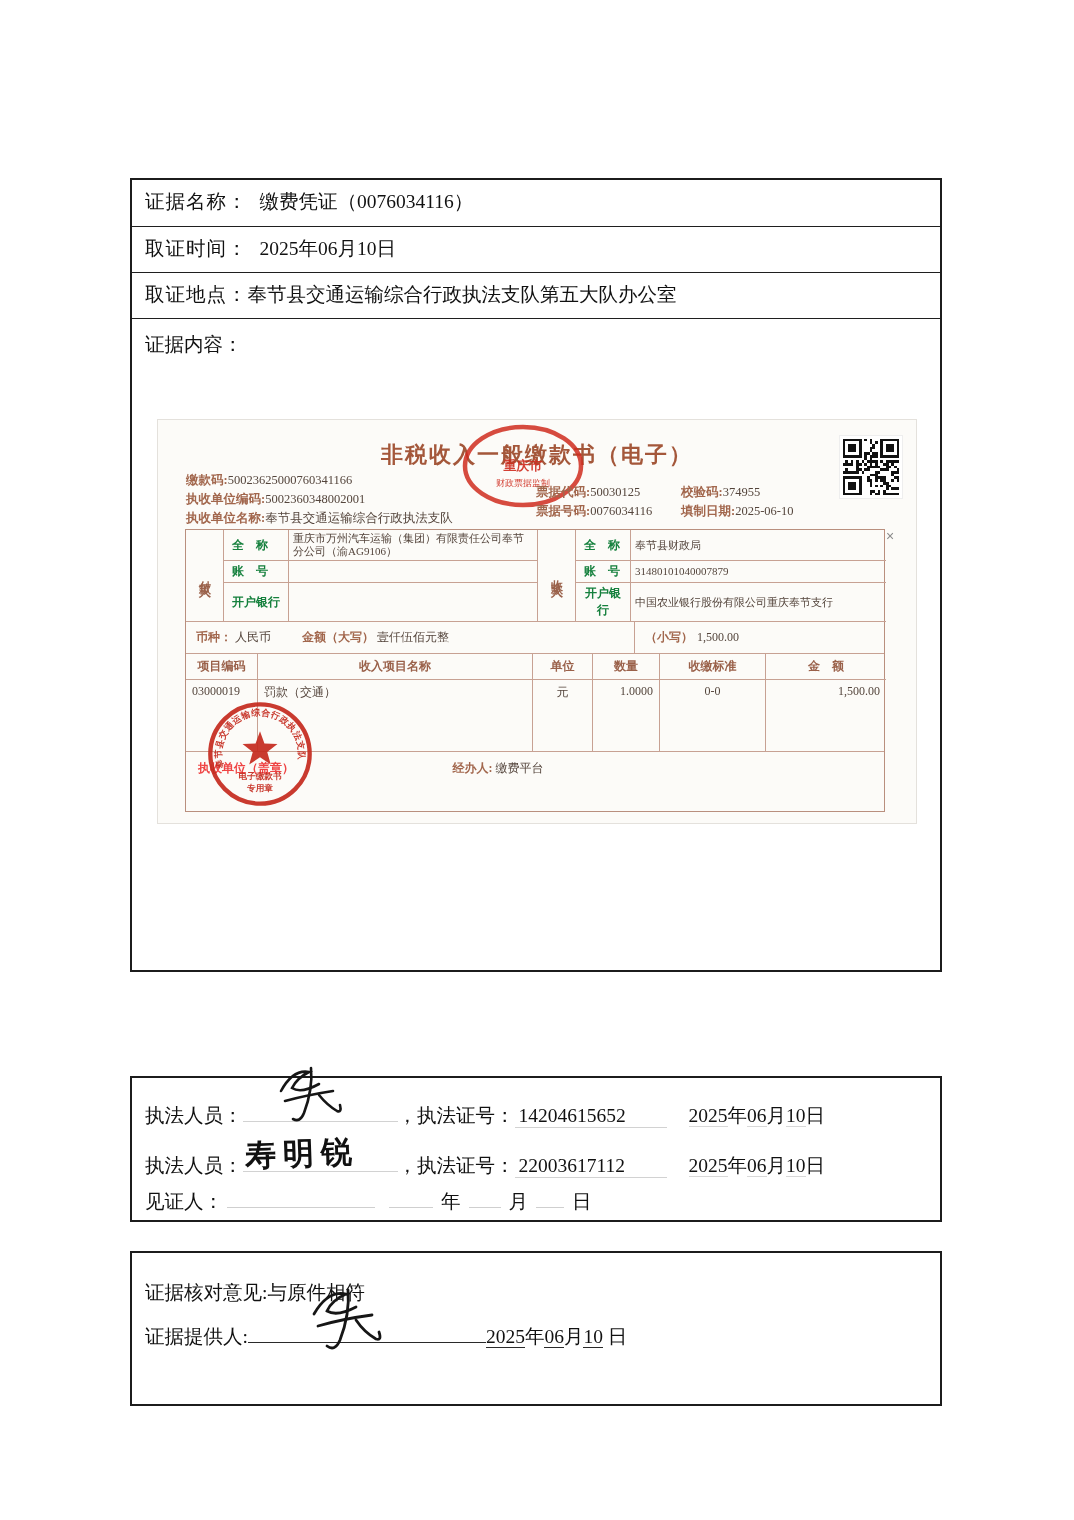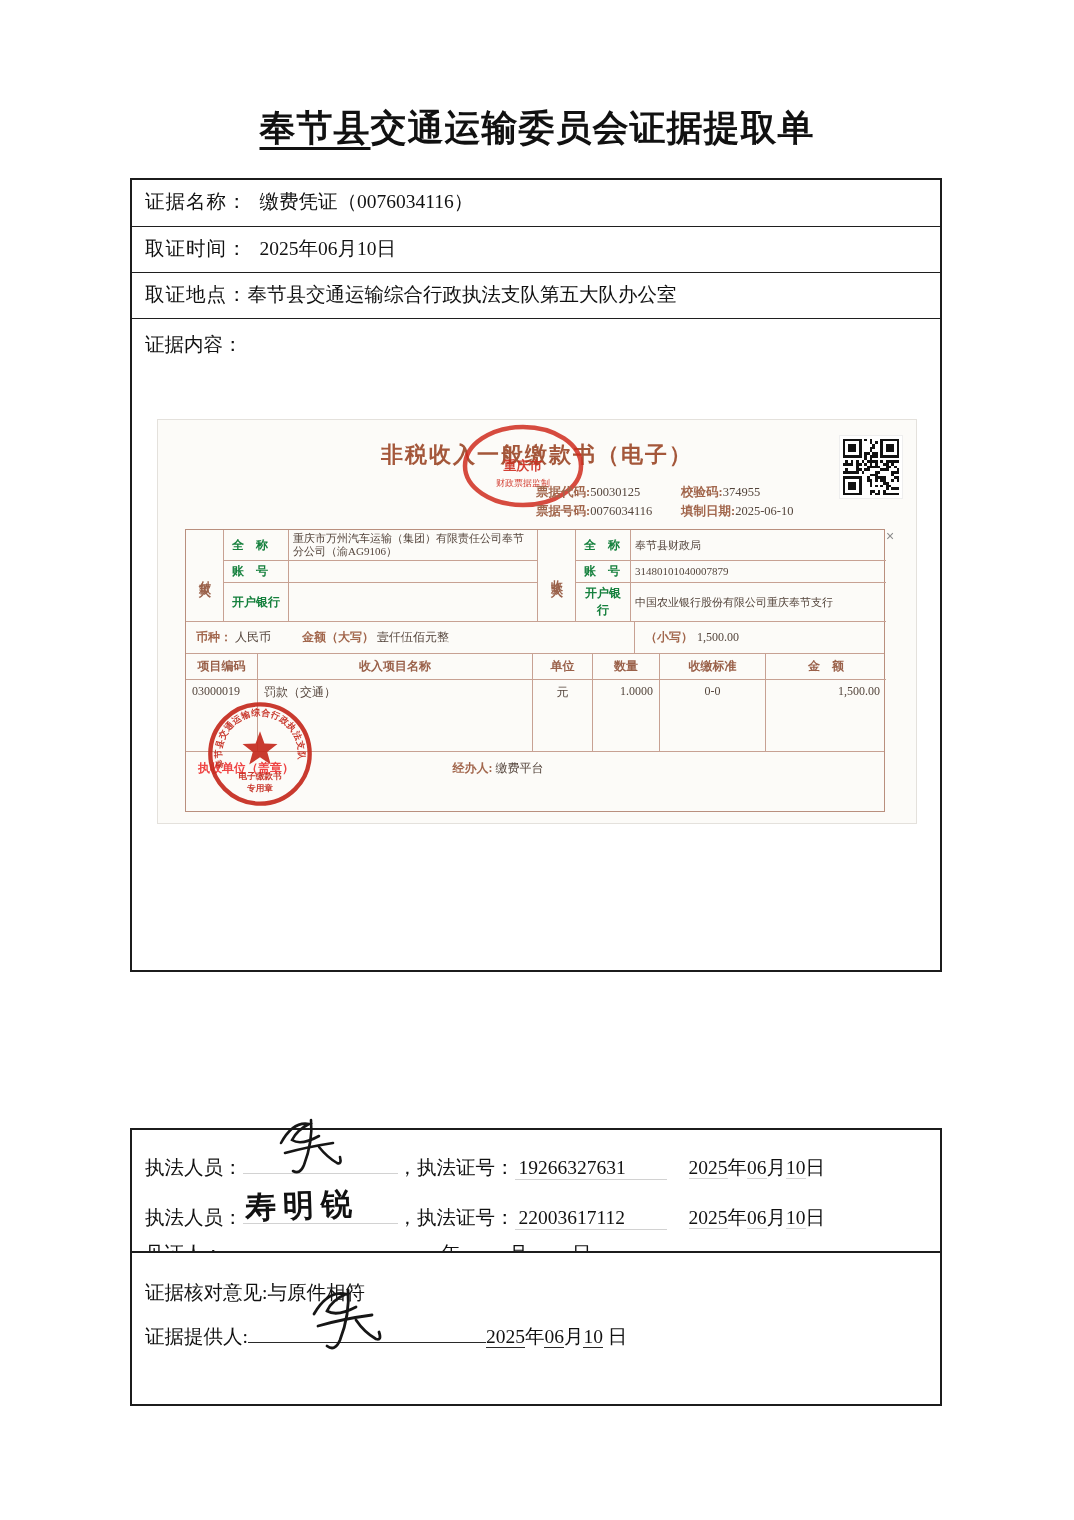--- a/index.html
+++ b/index.html
@@ -8,21 +8,21 @@
   .page { position:relative; width:1074px; height:1520px; background:#fff; overflow:hidden; }
 
   
   .doc-title { position:absolute; top:104px; left:0; width:100%; text-align:center;
     font-family:"Liberation Sans","DejaVu Sans",sans-serif; font-weight:700; font-size:36px; letter-spacing:1px; }
   .t-u { text-decoration:underline; text-decoration-thickness:2.5px; text-underline-offset:7px; }
 
   
   .box { position:absolute; left:130px; width:812px; border:2px solid #1c1c1c; background:#fff; }
   .box-a { top:178px; height:794px; }
-  .box-b { top:1128px; height:146px; }
+  .box-b { top:1076px; height:146px; }
   .box-c { top:1251px; height:155px; }
 
   .info-row { height:46px; line-height:44px; padding-left:13px; font-size:19.5px; white-space:nowrap; }
   .info-row + .info-row { border-top:1.6px solid #1f1f1f; }
   .info-row .lbl { letter-spacing:1px; }
   .info-row .val { margin-left:12px; }
   .info-row .val.tight { margin-left:0; }
   .content-row { border-top:1.6px solid #1f1f1f; height:779px; position:relative; padding:12px 0 0 13px; font-size:19.5px; }
 
   
@@ -80,21 +80,20 @@
   .ver-line2 { position:absolute; left:13px; top:62px; font-size:19.5px; display:flex; align-items:baseline; white-space:nowrap; }
   .prov-line { display:inline-block; width:238px; border-bottom:1.7px solid #2a2a2a; position:relative; height:28px; }
   .prov-svg { position:absolute; left:54px; bottom:-16px; }
   .u-dark { border-bottom:1.7px solid #2a2a2a; }
 </style>
 </head>
 <body>
 
 <div class="page">
 
-  <div class="doc-title"><span class="t-u">奉节县</span><span>交通运输委员会证据提取单</span></div>
 
   <div class="box box-a">
     <div class="info-row">
       <span class="lbl">证据名称：</span><span class="val">缴费凭证（0076034116）</span>
     </div>
     <div class="info-row">
       <span class="lbl">取证时间：</span><span class="val">2025年06月10日</span>
     </div>
     <div class="info-row">
       <span class="lbl">取证地点：</span><span class="val tight">奉节县交通运输综合行政执法支队第五大队办公室</span>
@@ -242,20 +241,25 @@
               <rect x="0.5" y="14.5" width="6" height="6"></rect>
             </g>
             <g fill="#111">
               <rect x="2" y="2" width="3" height="3"></rect>
               <rect x="16" y="2" width="3" height="3"></rect>
               <rect x="2" y="16" width="3" height="3"></rect>
             </g>
           </svg>
         </div>
 
+        <div class="r-left-fields">
+          <div><span class="r-lbl">缴款码:</span><span class="r-val">50023625000760341166</span></div>
+          <div><span class="r-lbl">执收单位编码:</span><span class="r-val">5002360348002001</span></div>
+          <div><span class="r-lbl">执收单位名称:</span><span class="r-val">奉节县交通运输综合行政执法支队</span></div>
+        </div>
 
         <div class="r-right-fields">
           <div class="cell" style="left:0; top:0;"><span class="r-lbl">票据代码:</span><span class="r-val">50030125</span></div>
           <div class="cell" style="left:145px; top:0;"><span class="r-lbl">校验码:</span><span class="r-val">374955</span></div>
           <div class="cell" style="left:0; top:19px;"><span class="r-lbl">票据号码:</span><span class="r-val">0076034116</span></div>
           <div class="cell" style="left:145px; top:19px;"><span class="r-lbl">填制日期:</span><span class="r-val">2025-06-10</span></div>
         </div>
 
         <div class="r-table">
           <div class="party">
@@ -346,21 +350,21 @@
         <svg class="sig-svg" width="92" height="64" viewBox="0 0 92 64">
           <g fill="none" stroke="#161616" stroke-width="2.6" stroke-linecap="round">
             <path d="M10,28 Q22,6 38,9 Q26,15 21,25 Q30,31 48,21"></path>
             <path d="M14,38 Q36,32 62,28"></path>
             <path d="M40,5 Q42,26 33,50 Q29,60 22,56"></path>
             <path d="M48,32 Q56,42 66,48 Q71,50 69,42"></path>
           </g>
         </svg>
       </span>
       <span>，执法证号：</span>
-      <span class="cert-slot">19266327631</span>
+      <span class="cert-slot">14204615652</span>
       <span style="width:22px;"></span>
       <span><span class="u-gray">2025</span><span>年</span><span class="u-gray">06</span><span>月</span><span class="u-gray">10</span><span>日</span></span>
     </div>
 
     <div class="sig-line" style="top:64px;">
       <span>执法人员：</span>
       <span class="sig-slot">
         <span class="hand-name">寿明锐</span>
       </span>
       <span>，执法证号：</span>

